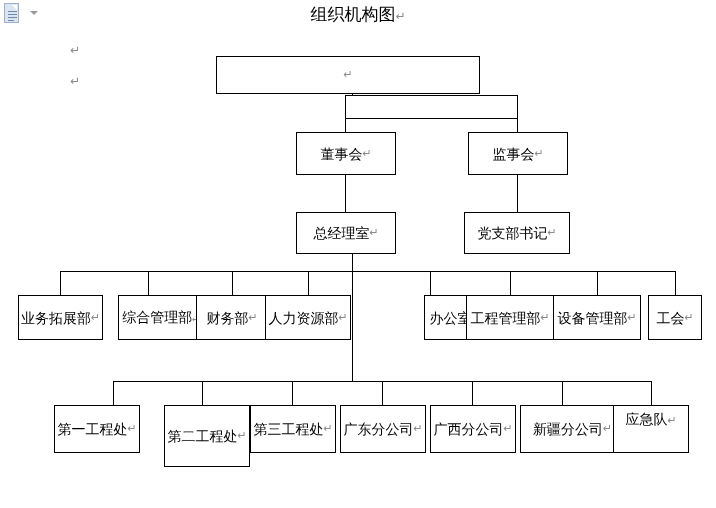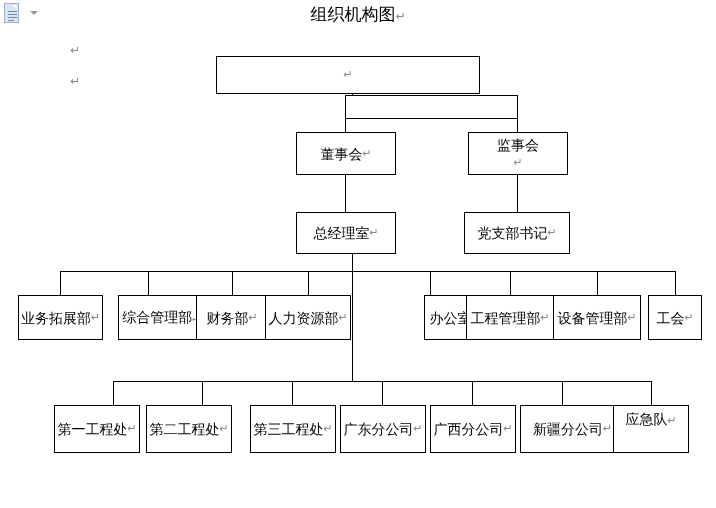--- a/index.html
+++ b/index.html
@@ -187,21 +187,21 @@
   <div class="vline" style="left:292px; top:381px; height:24px;"></div>
   <div class="vline" style="left:382px; top:381px; height:24px;"></div>
   <div class="vline" style="left:472px; top:381px; height:24px;"></div>
   <div class="vline" style="left:562px; top:381px; height:24px;"></div>
   <div class="vline" style="left:651px; top:381px; height:24px;"></div>
 
   <div class="node" style="left:216px; top:56px; width:264px; height:38px;"><span class="pilcrow">↵</span></div>
 
   <div class="node" style="left:296px; top:132px; width:100px; height:43px;"><span class="label">董事会</span><span class="pilcrow">↵</span></div>
 
-  <div class="node" style="left:468px; top:132px; width:100px; height:43px;flex-direction:column;"><span class="label">监事会</span><span class="pilcrow">↵</span></div>
+  <div class="node" style="left:468px; top:132px; width:100px; height:43px;"><span class="label">监事会</span><span class="pilcrow">↵</span></div>
 
   <div class="node" style="left:296px; top:212px; width:100px; height:42px;"><span class="label">总经理室</span><span class="pilcrow">↵</span></div>
 
   <div class="node" style="left:464px; top:212px; width:106px; height:42px;"><span class="label">党支部书记</span><span class="pilcrow">↵</span></div>
 
   <div class="node" style="left:18px; top:295px; width:85px; height:45px;text-align:center;"><span class="label">业务拓展部</span><span class="pilcrow">↵</span></div>
 
   <div class="node" style="left:118px; top:295px; width:85px; height:45px;font-family:Liberation Mono, monospace;"><span class="label">综合管理部</span><span class="pilcrow">↵</span></div>
 
   <div class="node" style="left:196px; top:295px; width:72px; height:45px;"><span class="label">财务部</span><span class="pilcrow">↵</span></div>
@@ -211,21 +211,21 @@
   <div class="node" style="left:424px; top:295px; width:62px; height:45px;"><span class="label">办公室</span><span class="pilcrow">↵</span></div>
 
   <div class="node" style="left:466px; top:295px; width:88px; height:45px;"><span class="label">工程管理部</span><span class="pilcrow">↵</span></div>
 
   <div class="node" style="left:553px; top:295px; width:88px; height:45px;"><span class="label">设备管理部</span><span class="pilcrow">↵</span></div>
 
   <div class="node" style="left:648px; top:295px; width:54px; height:45px;"><span class="label">工会</span><span class="pilcrow">↵</span></div>
 
   <div class="node" style="left:54px; top:405px; width:86px; height:48px;"><span class="label">第一工程处</span><span class="pilcrow">↵</span></div>
 
-  <div class="node" style="left:146px; top:405px; width:86px; height:48px;"><span class="label">第二工程处</span><span class="pilcrow">↵</span></div>
+  <div class="node" style="left:164px; top:405px; width:86px; height:62px;"><span class="label">第二工程处</span><span class="pilcrow">↵</span></div>
 
   <div class="node" style="left:250px; top:405px; width:86px; height:48px;"><span class="label">第三工程处</span><span class="pilcrow">↵</span></div>
 
   <div class="node" style="left:340px; top:405px; width:86px; height:48px;"><span class="label">广东分公司</span><span class="pilcrow">↵</span></div>
 
   <div class="node" style="left:430px; top:405px; width:86px; height:48px;"><span class="label">广西分公司</span><span class="pilcrow">↵</span></div>
 
   <div class="node" style="left:520px; top:405px; width:105px; height:48px;"><span class="label">新疆分公司</span><span class="pilcrow">↵</span></div>
 
   <div class="node two-line" style="left:613px; top:405px; width:76px; height:48px;"><span class="row"><span>应急队</span><span class="pilcrow">↵</span></span></div>

